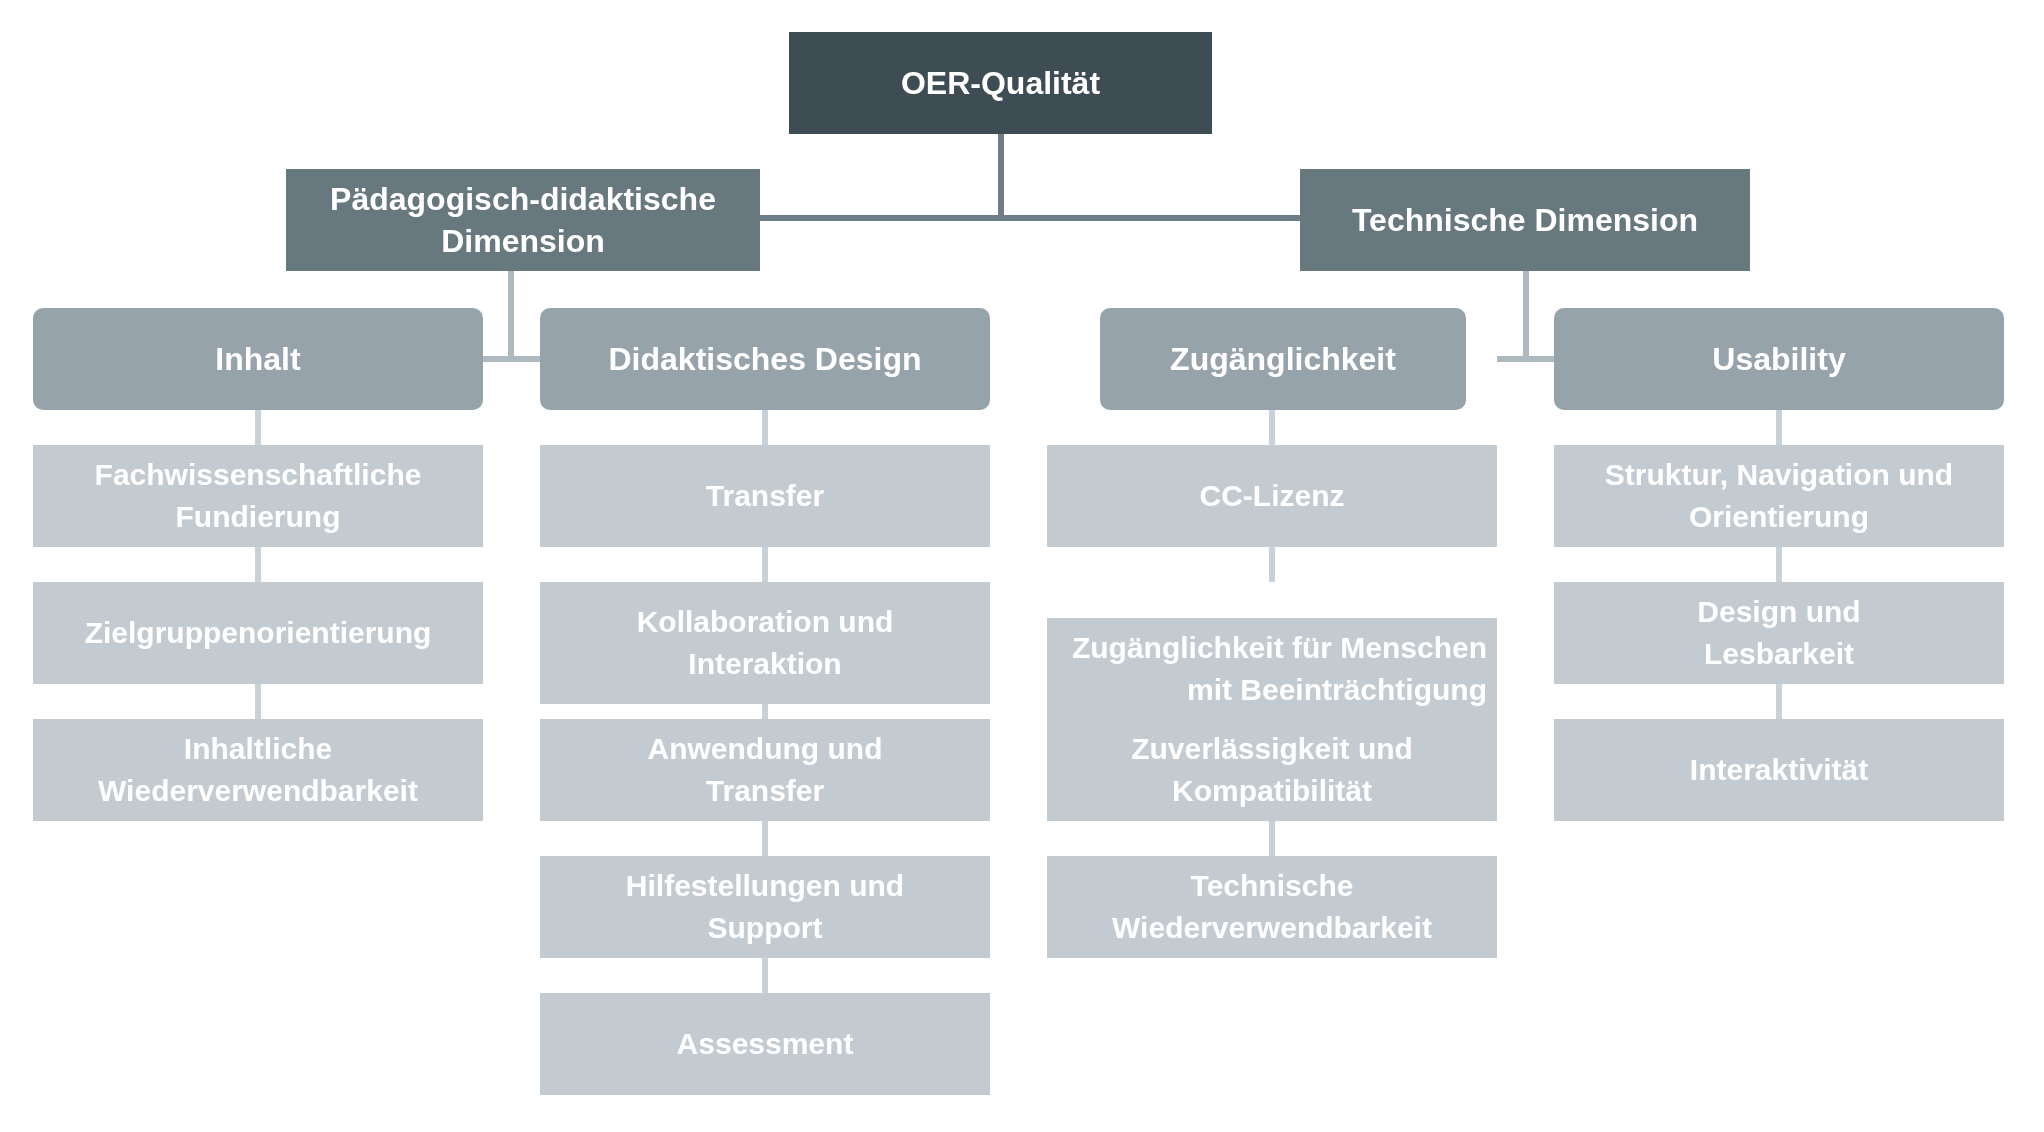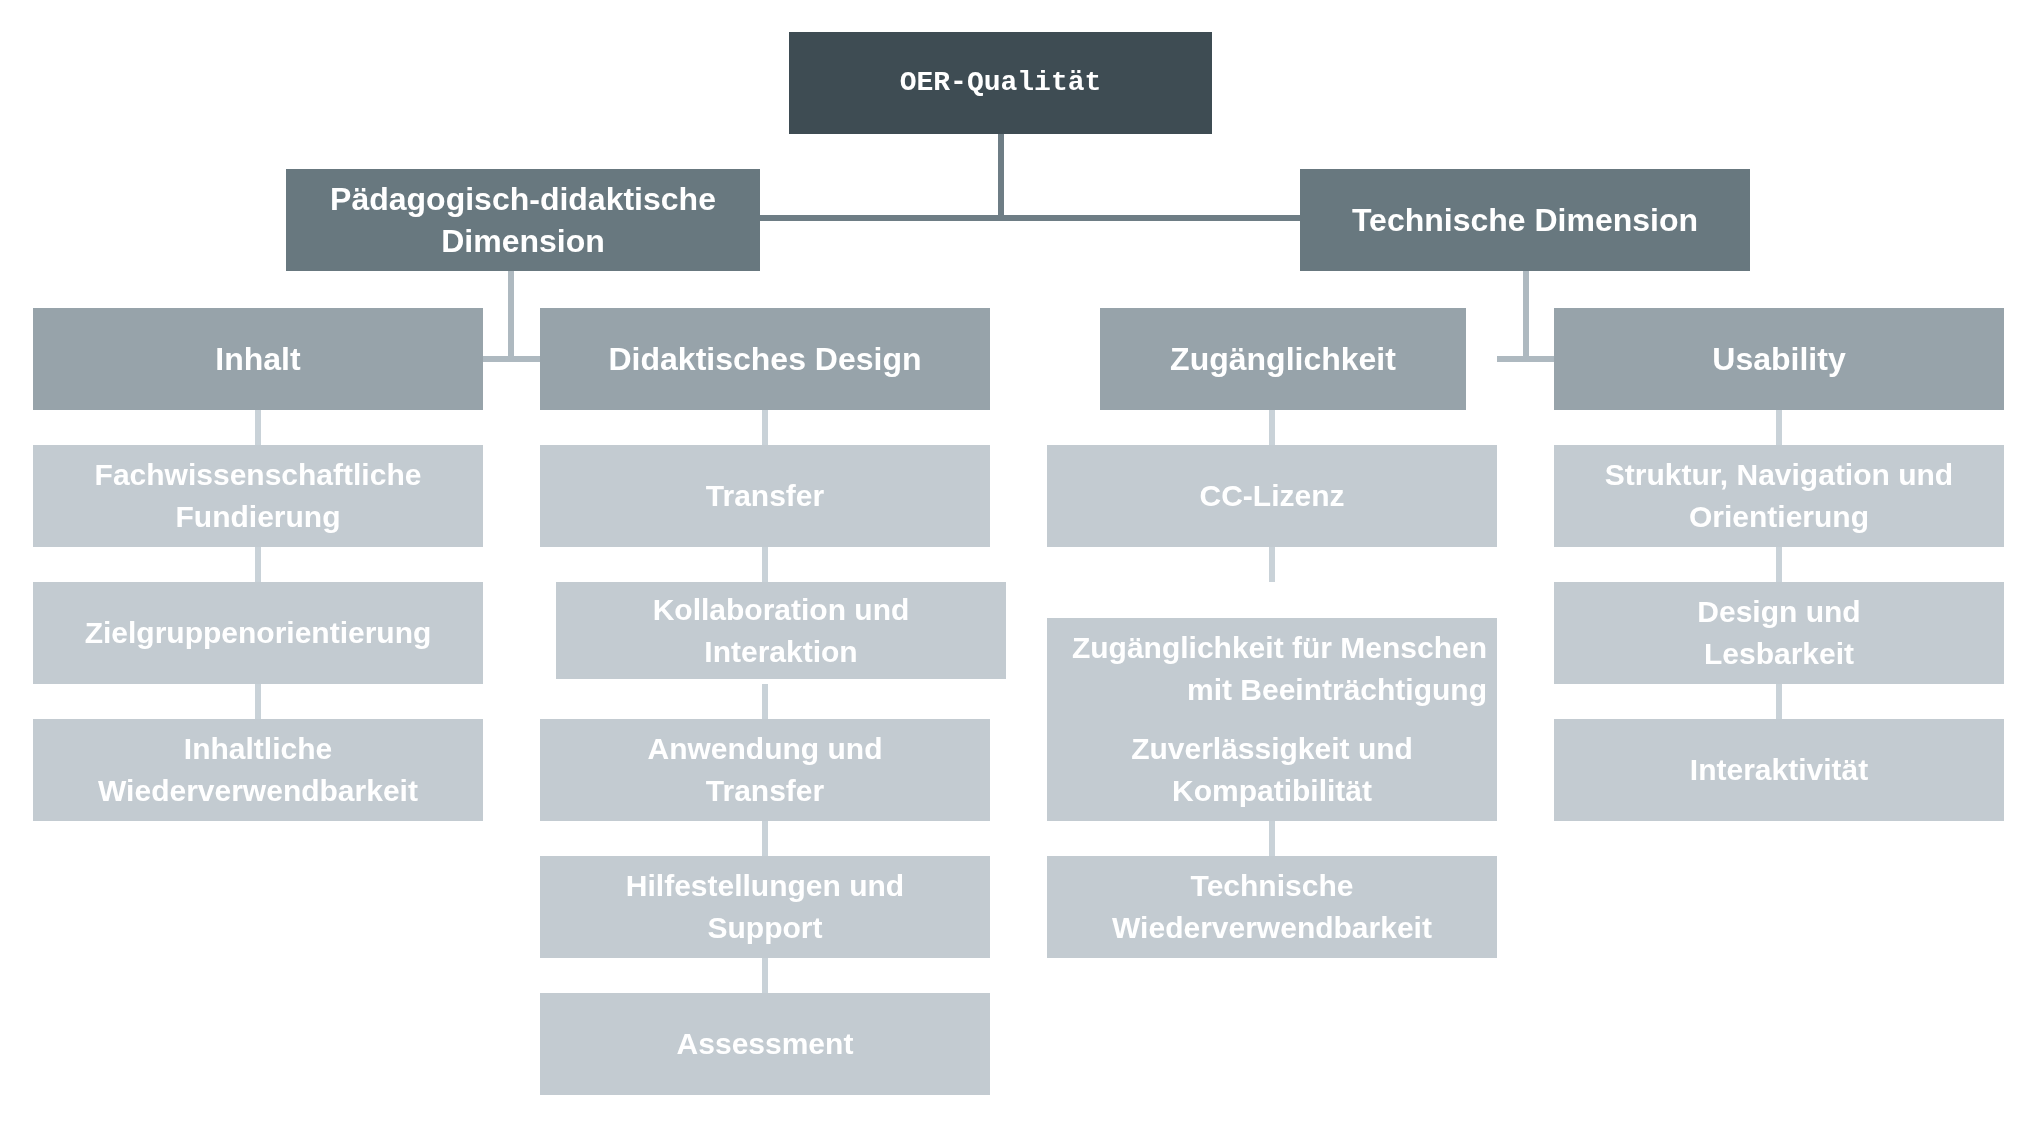--- a/index.html
+++ b/index.html
@@ -21,33 +21,33 @@
     display: flex;
     align-items: center;
     justify-content: center;
     text-align: center;
     white-space: pre-line;
     color: var(--text, #ffffff);
     font-weight: bold;
   }
   .root {
     background: var(--root-bg, #3e4c53);
-    font-size: 28px;
+    font-size: 32px;
     line-height: 42px;
-    font-family: Liberation Mono, monospace;
   }
   .dim {
     background: var(--dimension-bg, #68787f);
     font-size: 32px;
     line-height: 42px;
   }
   .colhead {
     background: var(--header-bg, #97a3aa);
     font-size: 32px;
     line-height: 42px;
+    border-radius: 10px;
   }
   .leaf {
     background: var(--leaf-bg, #c3cbd1);
     font-size: 30px;
     line-height: 42px;
   }
   .leaf[data-align="right"] {
     justify-content: flex-end;
     text-align: right;
     padding-right: 10px;
@@ -101,21 +101,21 @@
   <div class="box colhead" style="left:1100px;top:308px;width:366px;height:102px">Zugänglichkeit</div>
   <div class="box colhead" style="left:1554px;top:308px;width:450px;height:102px">Usability</div>
 
   <div class="box leaf" style="left:33px;top:445px;width:450px;height:102px">Fachwissenschaftliche
 Fundierung</div>
   <div class="box leaf" style="left:33px;top:582px;width:450px;height:102px">Zielgruppenorientierung</div>
   <div class="box leaf" style="left:33px;top:719px;width:450px;height:102px">Inhaltliche
 Wiederverwendbarkeit</div>
 
   <div class="box leaf" style="left:540px;top:445px;width:450px;height:102px">Transfer</div>
-  <div class="box leaf" style="left:556px;top:582px;width:450px;height:97px">Kollaboration und
+  <div class="box leaf" style="left:540px;top:582px;width:450px;height:122px">Kollaboration und
 Interaktion</div>
   <div class="box leaf" style="left:540px;top:719px;width:450px;height:102px">Anwendung und
 Transfer</div>
   <div class="box leaf" style="left:540px;top:856px;width:450px;height:102px">Hilfestellungen und
 Support</div>
   <div class="box leaf" style="left:540px;top:993px;width:450px;height:102px">Assessment</div>
 
   <div class="box leaf" style="left:1047px;top:445px;width:450px;height:102px">CC-Lizenz</div>
   <div class="box leaf" style="left:1047px;top:582px;width:450px;height:102px" data-align="right">Zugänglichkeit für Menschen
 mit Beeinträchtigung</div>

